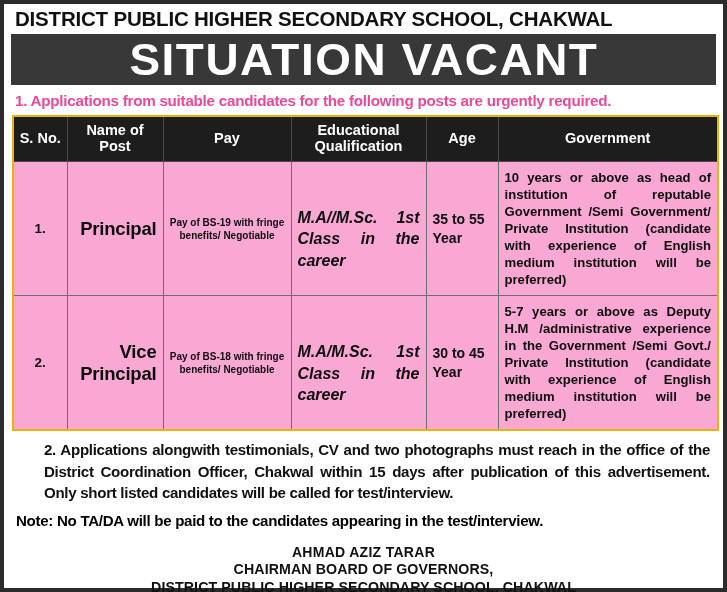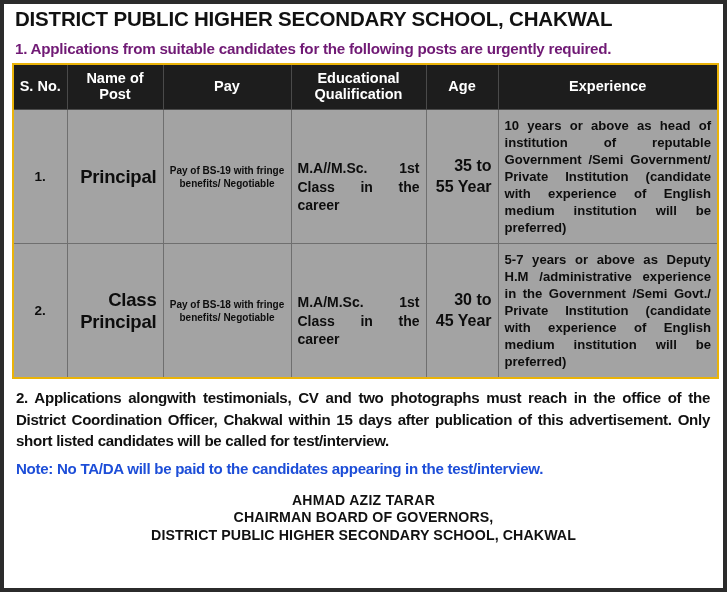--- a/index.html
+++ b/index.html
@@ -67,21 +67,21 @@
     font-weight: bold;
     letter-spacing: 1.5px;
     line-height: 1;
     white-space: nowrap;
     transform: scaleX(1.02);
   }
 
   .intro-line {
     font-size: 15.2px;
     font-weight: bold;
-    color: #701a75;
+    color: #ec4899;
     padding: 7px 0 6px 4px;
     letter-spacing: -0.25px;
     white-space: nowrap;
   }
 
   
   table.posts {
     width: 705px;
     border-collapse: collapse;
     table-layout: fixed;
@@ -99,53 +99,54 @@
     font-size: 14.5px;
     font-weight: bold;
     text-align: center;
     padding: 4px 2px 5px 2px;
     line-height: 1.12;
     border-color: #4a4a4a;
   }
   thead tr { height: 46px; }
 
   tbody td {
-    background: #a3a3a3;
+    background: #f9a8d4;
     color: #0d0d0d;
     font-size: 13.4px;
     font-weight: bold;
     padding: 7px 6px 7px 6px;
     line-height: 1.3;
   }
   tbody tr { height: 122px; }
 
   td.c-sno   { text-align: center; font-size: 13.5px; }
   td.c-post  { text-align: right; font-size: 18.5px; line-height: 1.15; letter-spacing: -0.2px; }
   td.c-pay   { text-align: center; font-size: 10px; line-height: 1.3; }
-  td.c-edu   { text-align: justify; text-align-last: left; font-size: 14px; line-height: 1.33; vertical-align: top; padding-top: 28px; }
-  td.c-age   { text-align: right; font-size: 16px; line-height: 1.3; }
+  td.c-edu   { text-align: justify; text-align-last: left; font-size: 16px; line-height: 1.33; vertical-align: top; padding-top: 28px; font-style: italic; }
+  td.c-age   { text-align: left; font-size: 14px; line-height: 1.3; }
   td.c-exp   { text-align: justify; text-align-last: left; font-size: 13.1px; line-height: 1.3; vertical-align: top; padding-top: 7px; }
 
   
   .para2 {
     font-size: 15.1px;
     font-weight: bold;
     color: #111111;
     line-height: 1.42;
     text-align: justify;
     text-align-last: left;
     padding: 8px 6px 0 5px;
     letter-spacing: -0.3px;
+    margin-left: 28px;
   }
   .para2 .emph { font-weight: bold; }
 
   .note {
     font-size: 15.1px;
     font-weight: bold;
-    color: #1d4ed8;
+    color: #000000;
     padding: 7px 6px 0 5px;
     letter-spacing: -0.3px;
     line-height: 1.35;
     white-space: nowrap;
   }
 
   .signature {
     text-align: center;
     padding-top: 13px;
     color: #111111;
@@ -167,54 +168,57 @@
 </head>
 <body>
 
 <div id="ad">
   <div class="outer-frame"></div>
 
   <div class="inner">
 
     <div class="school-title">DISTRICT PUBLIC HIGHER SECONDARY SCHOOL, CHAKWAL</div>
 
+    <div class="banner">
+      <span class="banner-text">SITUATION VACANT</span>
+    </div>
 
     <div class="intro-line">1. Applications from suitable candidates for the following posts are urgently required.</div>
 
     <table class="posts">
       <colgroup>
         <col style="width:54px">
         <col style="width:96px">
         <col style="width:128px">
         <col style="width:135px">
         <col style="width:72px">
         <col style="width:220px">
       </colgroup>
       <thead>
         <tr>
           <th>S. No.</th>
           <th>Name of Post</th>
           <th>Pay</th>
           <th>Educational Qualification</th>
           <th>Age</th>
-          <th>Experience</th>
+          <th>Government</th>
         </tr>
       </thead>
       <tbody>
         <tr>
           <td class="c-sno">1.</td>
           <td class="c-post">Principal</td>
           <td class="c-pay">Pay of BS-19 with fringe benefits/ Negotiable</td>
           <td class="c-edu">M.A//M.Sc. 1st Class in the career</td>
           <td class="c-age">35 to 55 Year</td>
           <td class="c-exp">10 years or above as head of institution of reputable Government /Semi Government/ Private Institution (candidate with experience of English medium institution will be preferred)</td>
         </tr>
         <tr>
           <td class="c-sno">2.</td>
-          <td class="c-post">Class Principal</td>
+          <td class="c-post">Vice Principal</td>
           <td class="c-pay">Pay of BS-18 with fringe benefits/ Negotiable</td>
           <td class="c-edu">M.A/M.Sc. 1st Class in the career</td>
           <td class="c-age">30 to 45 Year</td>
           <td class="c-exp">5-7 years or above as Deputy H.M /administrative experience in the Government /Semi Govt./ Private Institution (candidate with experience of English medium institution will be preferred)</td>
         </tr>
       </tbody>
     </table>
 
     <div class="para2">
       <span>2.  Applications alongwith testimonials, CV and two photographs must reach in the office of the District Coordination Officer, Chakwal within </span><span class="emph">15 days after publication</span><span> of this advertisement. Only short listed candidates will be called for test/interview.</span>

